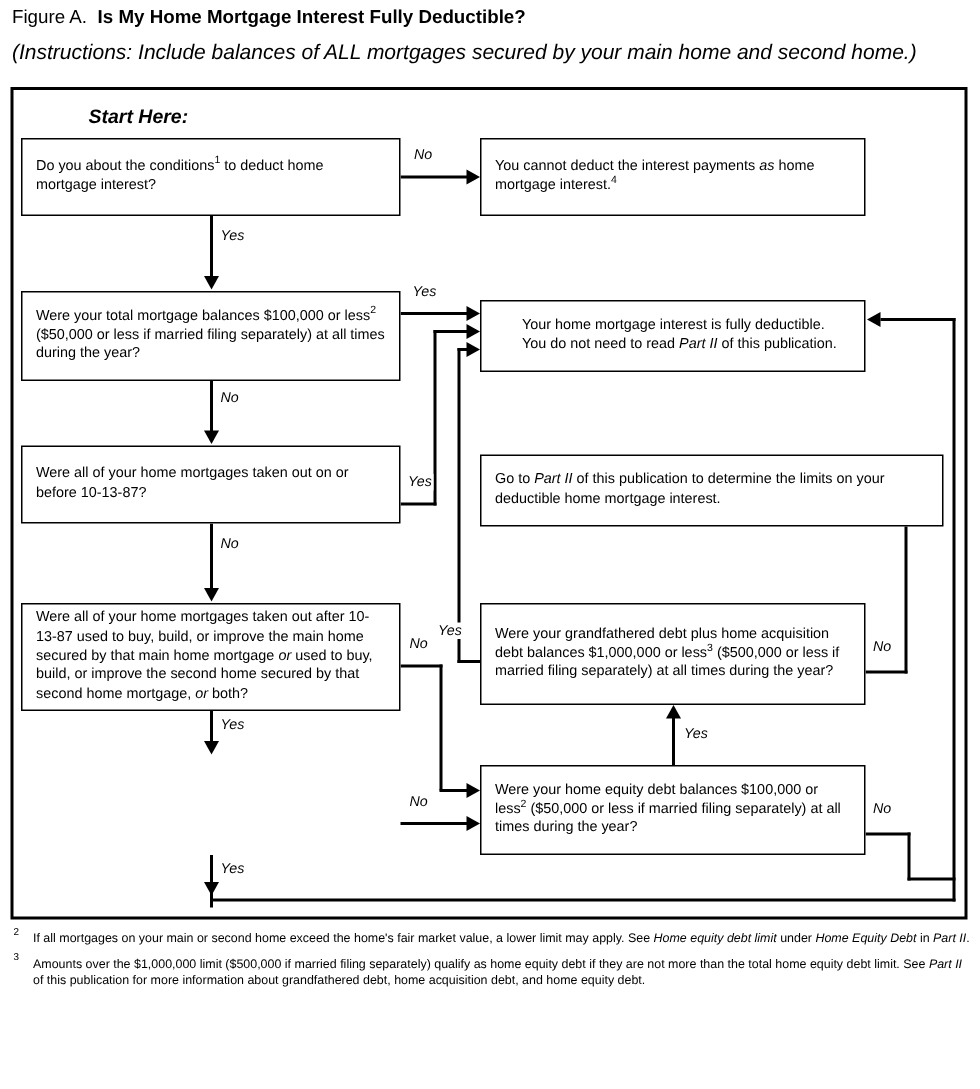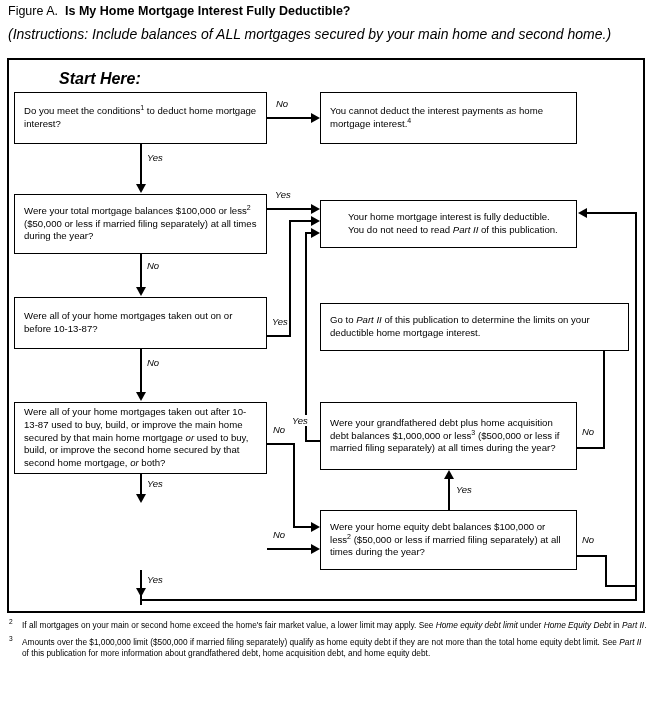--- a/index.html
+++ b/index.html
@@ -19,21 +19,21 @@
     position:absolute;left:8px;top:26px;width:640px;
     font-size:14px;font-style:italic;
   }
   
   #chart-frame{
     position:absolute;left:7px;top:58px;width:638px;height:555px;
     border:2px solid #000;box-sizing:border-box;background:#fff;
   }
   #start-here{
     position:absolute;left:50px;top:10px;
-    font-size:16px;font-style:italic;font-weight:bold;
+    font-size:13px;font-style:italic;font-weight:bold;
   }
   
   .node{
     position:absolute;border:1.6px solid #000;box-sizing:border-box;
     background:#fff;font-size:9.6px;line-height:1.32;
     padding:7px 9px;display:flex;align-items:center;z-index:3;
   }
   .node .txt{display:block;}
   sup{font-size:7px;vertical-align:super;line-height:0;}
   i,em{font-style:italic;}
@@ -61,21 +61,21 @@
 <div id="figure-title">
   <span class="fig-label">Figure A.</span><span class="fig-name">Is My Home Mortgage Interest Fully Deductible?</span>
 </div>
 <div id="figure-instructions">(Instructions: Include balances of ALL mortgages secured by your main home and second home.)</div>
 
 <div id="chart-frame">
 
   <div id="start-here">Start Here:</div>
 
   <div class="node" style="left:5px;top:32px;width:253px;height:52px;">
-    <span class="txt"><span>Do you meet the conditions</span><sup>1</sup><span> to deduct home mortgage interest?</span></span>
+    <span class="txt"><span>Do you about the conditions</span><sup>1</sup><span> to deduct home mortgage interest?</span></span>
   </div>
 
   <div class="node" style="left:311px;top:32px;width:257px;height:52px;">
     <span class="txt"><span>You cannot deduct the interest payments </span><i>as</i><span> home mortgage interest.</span><sup>4</sup></span>
   </div>
 
   <div class="node" style="left:5px;top:134px;width:253px;height:60px;">
     <span class="txt"><span>Were your total mortgage balances $100,000 or less</span><sup>2</sup><span> ($50,000 or less if married filing separately) at all times during the year?</span></span>
   </div>
 

